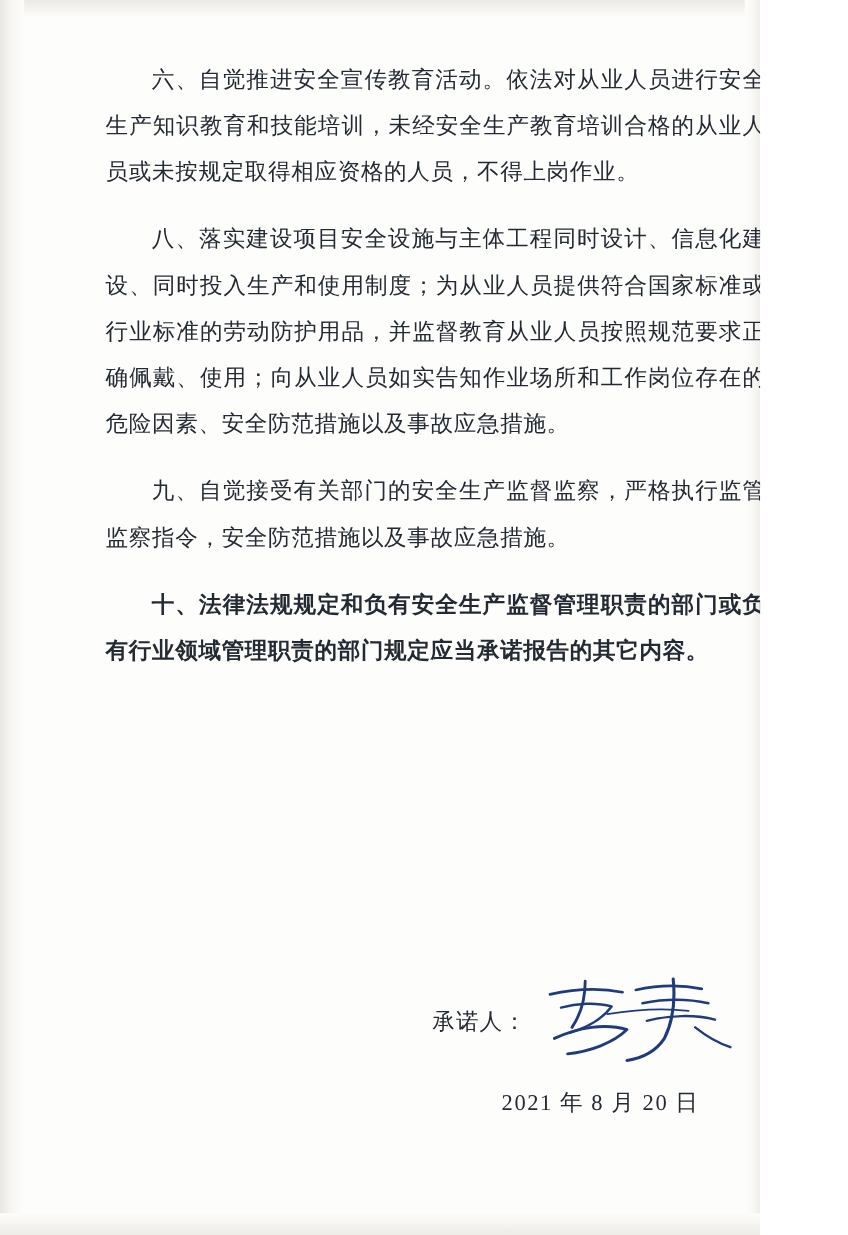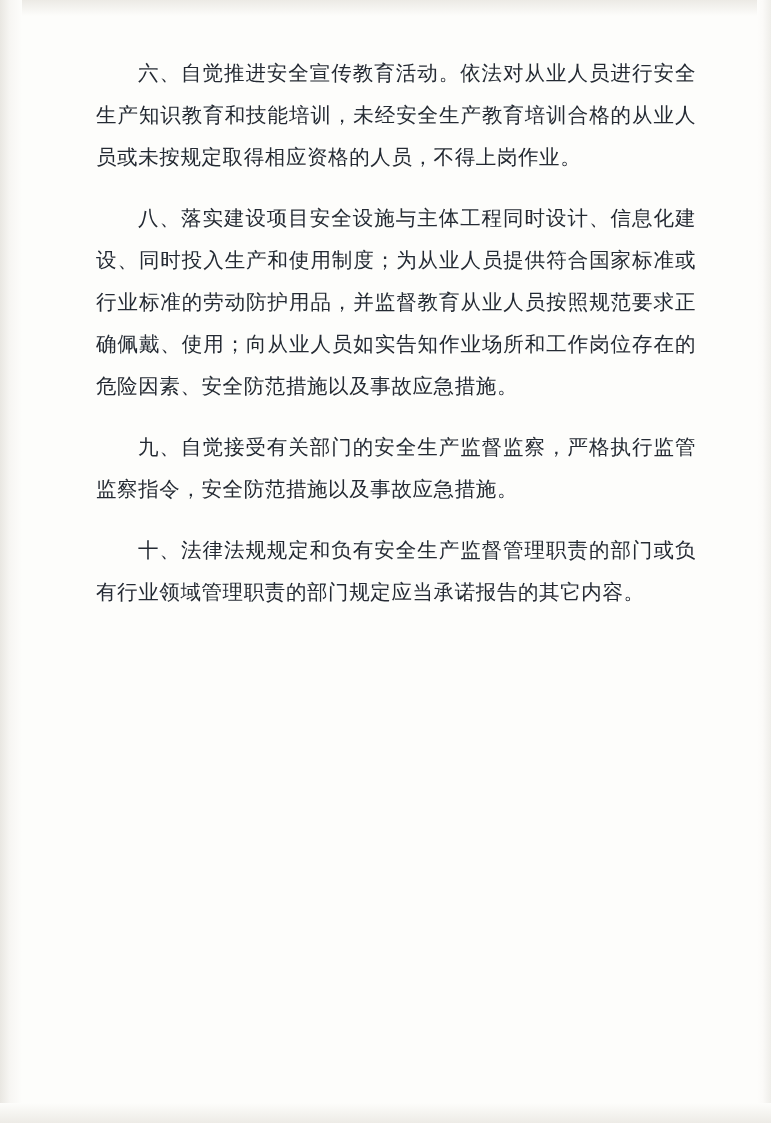--- a/index.html
+++ b/index.html
@@ -2,21 +2,21 @@
 <html lang="zh"><head>
 <meta charset="utf-8">
 <style>
   html, body {
     margin: 0;
     padding: 0;
     background: #ffffff;
   }
   .page {
     position: relative;
-    width: 771px;
+    width: 691px;
     height: 1123px;
     background: #fdfdfb;
     overflow: hidden;
     font-family: "Liberation Serif", "DejaVu Serif", serif;
     color: #2b2f36;
   }
   
   .scan-left-edge {
     position: absolute;
     left: 0; top: 0;
@@ -51,21 +51,21 @@
   .para {
     margin: 0 0 19px 0;
     font-size: 20.5px;
     line-height: 42px;
     text-indent: 42px;
     text-align: justify;
     text-justify: inter-ideograph;
     letter-spacing: 0.6px;
     color: #242a33;
   }
-  .para:last-child { margin-bottom: 0; }
+  .para:last-child { margin-bottom: 0; font-weight: bold; }
 
   .signature-block {
     position: absolute;
     left: 96px;
     top: 900px;
     width: 600px;
   }
   .sig-line {
     position: relative;
     height: 60px;
@@ -105,14 +105,36 @@
   <div class="scan-right-edge"></div>
   <div class="scan-bottom-edge"></div>
 
   <div class="body-text">
     <p class="para">六、自觉推进安全宣传教育活动。依法对从业人员进行安全生产知识教育和技能培训，未经安全生产教育培训合格的从业人员或未按规定取得相应资格的人员，不得上岗作业。</p>
     <p class="para">八、落实建设项目安全设施与主体工程同时设计、信息化建设、同时投入生产和使用制度；为从业人员提供符合国家标准或行业标准的劳动防护用品，并监督教育从业人员按照规范要求正确佩戴、使用；向从业人员如实告知作业场所和工作岗位存在的危险因素、安全防范措施以及事故应急措施。</p>
     <p class="para">九、自觉接受有关部门的安全生产监督监察，严格执行监管监察指令，安全防范措施以及事故应急措施。</p>
     <p class="para">十、法律法规规定和负有安全生产监督管理职责的部门或负有行业领域管理职责的部门规定应当承诺报告的其它内容。</p>
   </div>
 
+  <div class="signature-block">
+    <div class="sig-line">
+      <span class="sig-label">承诺人：</span>
+      <span class="sig-mark">
+        <svg width="180" height="86" viewBox="0 0 180 86" xmlns="http://www.w3.org/2000/svg">
+          <g fill="none" stroke="#1f3b7a" stroke-linecap="round" stroke-linejoin="round">
+            <path d="M8 22 C30 17, 54 16, 74 20" stroke-width="2.4"></path>
+            <path d="M40 10 C40 26, 36 40, 28 52" stroke-width="2.6"></path>
+            <path d="M18 34 C32 30, 50 29, 64 33 C56 44, 42 52, 26 57" stroke-width="2.2"></path>
+            <path d="M12 62 C34 52, 58 48, 78 54 C66 66, 44 74, 24 76" stroke-width="2.6"></path>
+            <path d="M86 18 C104 14, 126 13, 146 17" stroke-width="2.4"></path>
+            <path d="M92 30 C112 26, 134 26, 152 30" stroke-width="2.2"></path>
+            <path d="M120 8 C122 28, 120 46, 112 62 C104 74, 92 80, 78 82" stroke-width="2.8"></path>
+            <path d="M96 46 C116 41, 140 40, 158 45" stroke-width="2.2"></path>
+            <path d="M140 52 C150 60, 160 66, 172 70" stroke-width="2.2"></path>
+            <path d="M60 40 C84 36, 110 34, 134 37" stroke-width="1.6"></path>
+          </g>
+        </svg>
+      </span>
+    </div>
+    <div class="date-line">2021 年 8 月 20 日</div>
+  </div>
 
 </div>
 
 </body></html>

